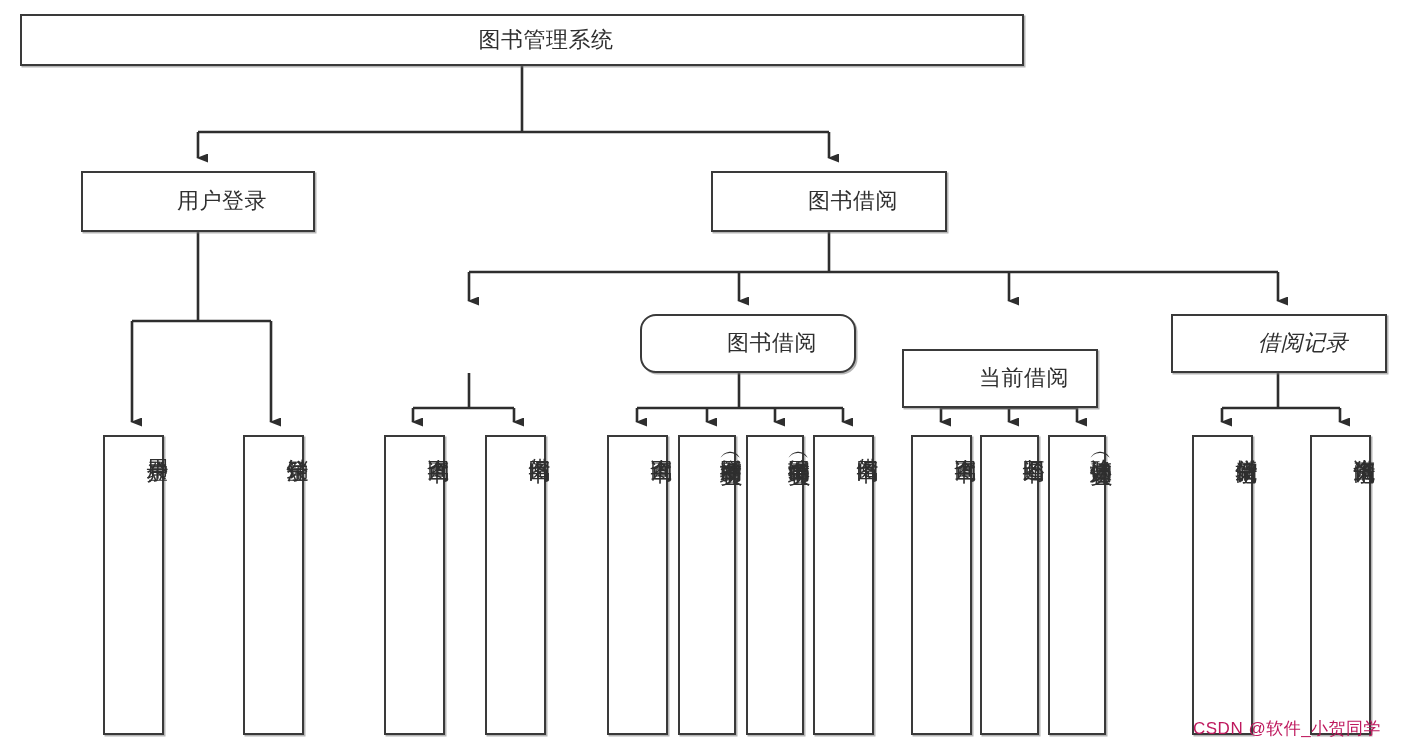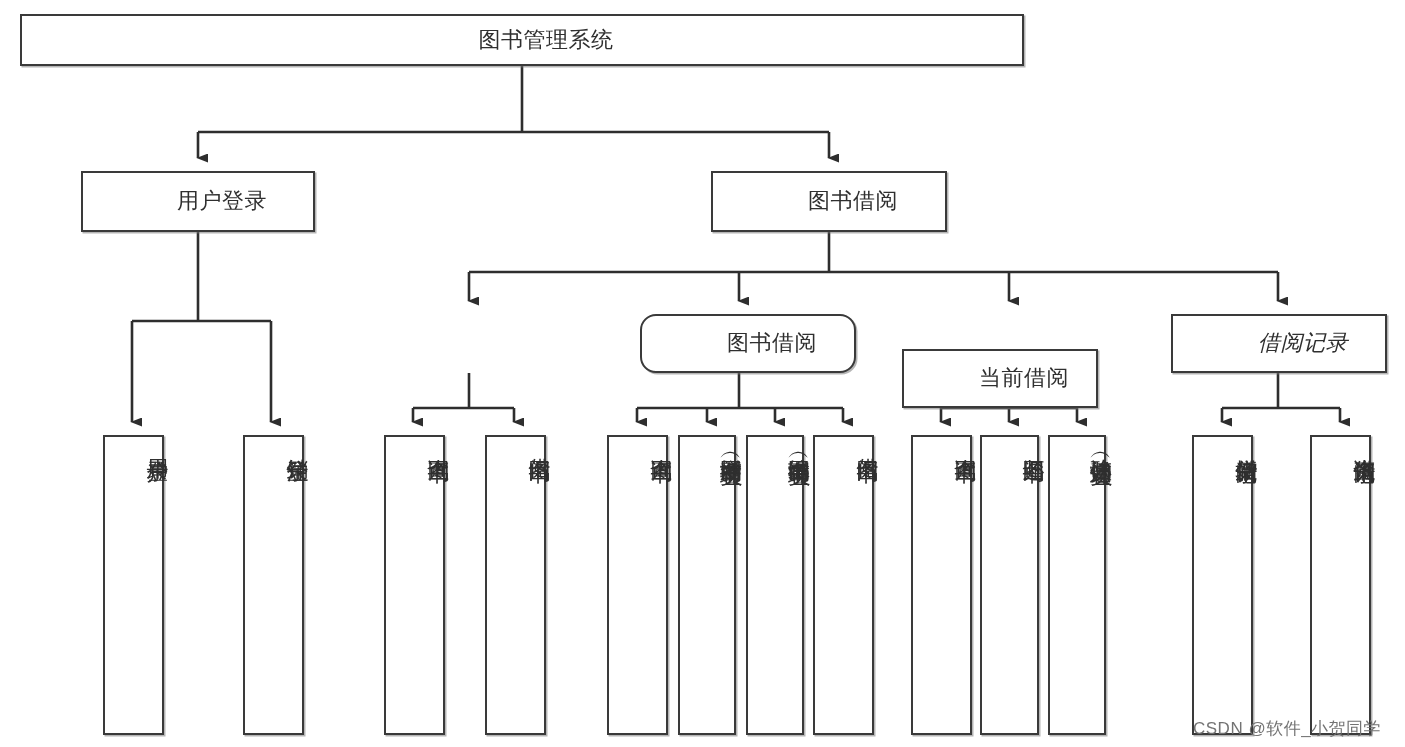--- a/index.html
+++ b/index.html
@@ -62,21 +62,21 @@
     text-orientation: upright;
     font-size: 22px;
     line-height: 1.28;
     letter-spacing: 1px;
     white-space: nowrap;
     max-height: 292px;
   }
   .watermark {
     position: absolute;
     font-size: 17px;
-    color: #737373;
+    color: #be185d;
     white-space: nowrap;
     z-index: 9;
     letter-spacing: 0.5px;
   }
 </style>
 </head>
 <body>
 
 <div id="diagram-root">
 

